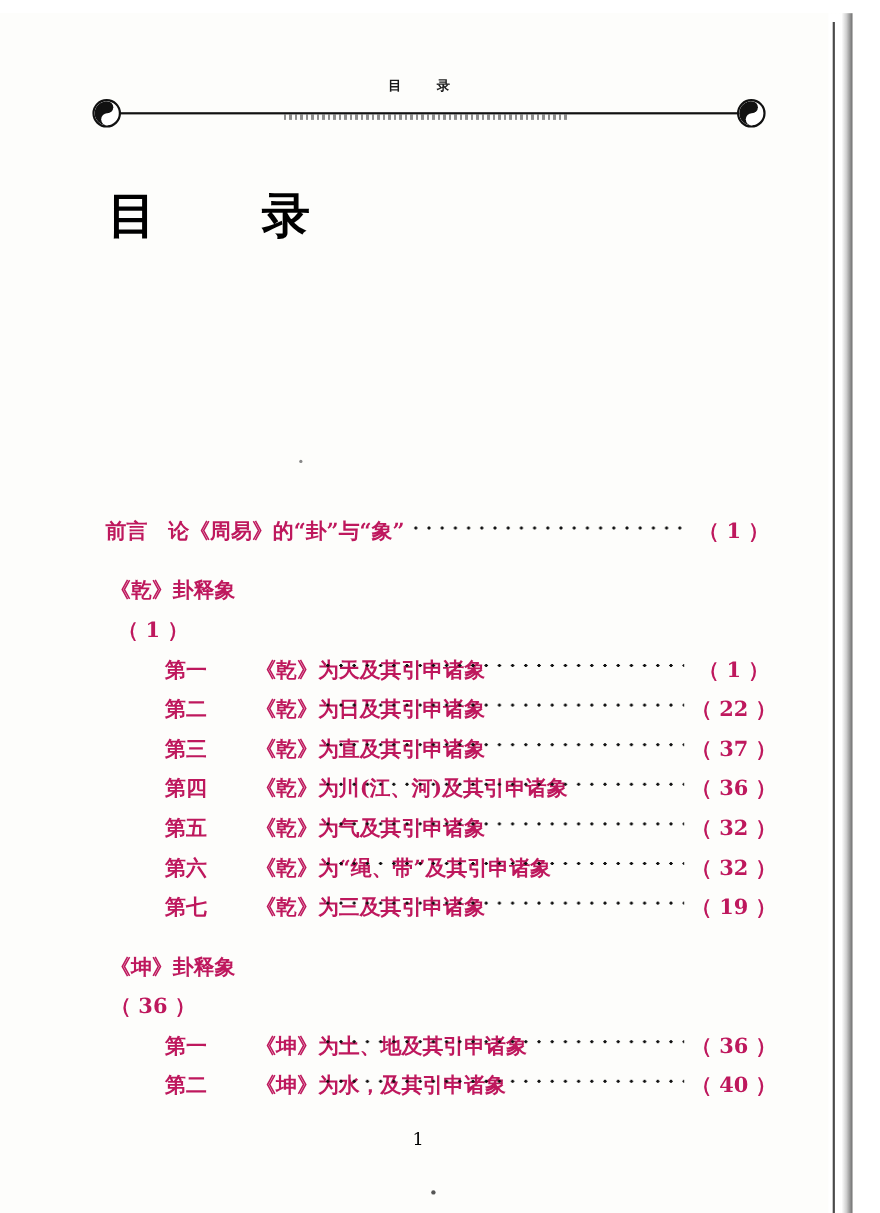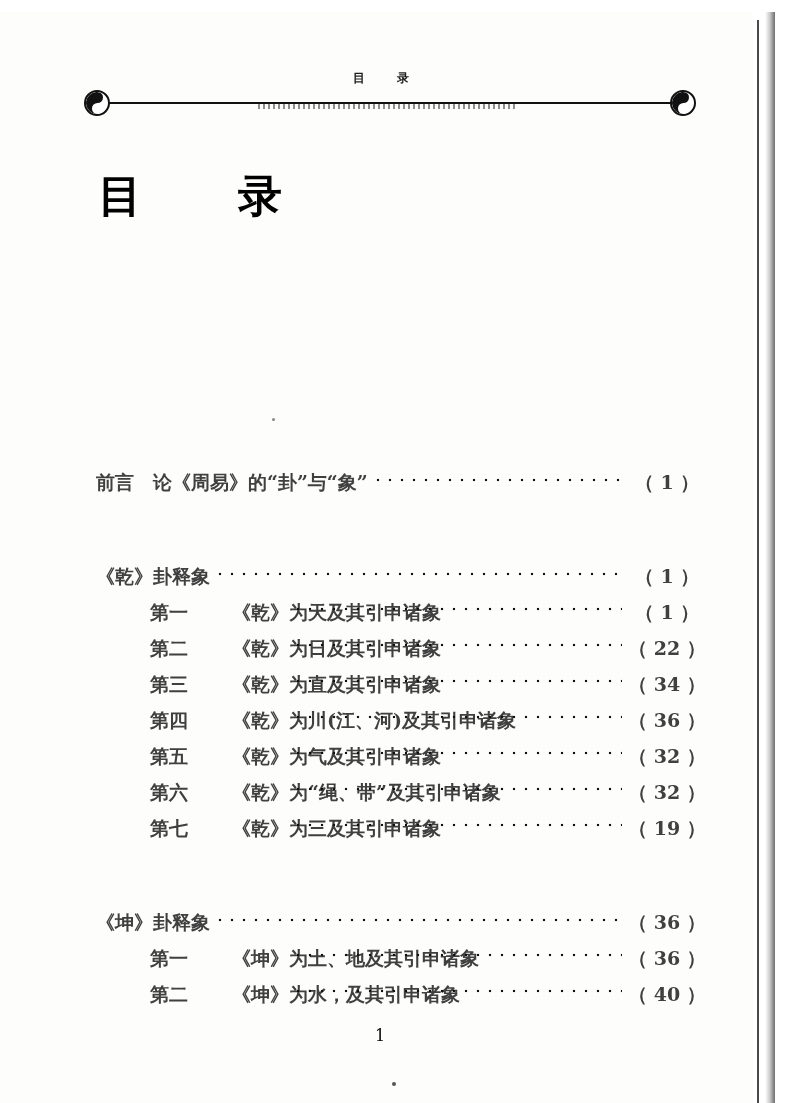--- a/index.html
+++ b/index.html
@@ -140,27 +140,27 @@
     position: absolute;
     left: 96px;
     top: 458px;
     width: 610px;
   }
   .toc-row {
     display: flex;
     align-items: baseline;
     font-size: 19px;
     font-weight: bold;
-    color: #404040;
+    color: #be185d;
     margin-bottom: 10px;
     white-space: nowrap;
   }
   .toc-row.lvl1 { padding-left: 0px; }
   .toc-row.lvl2 { padding-left: 54px; font-weight: bold; align-items: center; }
-  .toc-row.gap-big { margin-top: 68px; }
+  .toc-row.gap-big { margin-top: 28px; flex-direction: column; }
 
   .toc-label {
     flex: 0 0 auto;
   }
   .toc-num {
     flex: 0 0 auto;
     display: inline-block;
     width: 56px;
     margin-left: 40px;
     padding-left: 4px;
@@ -259,21 +259,21 @@
       <div class="toc-row lvl2">
         <span class="toc-label">第二</span>
         <span class="toc-num">《乾》为日及其引申诸象</span>
         <span class="toc-dots"></span>
         <span class="toc-page">（ 22 ）</span>
       </div>
       <div class="toc-row lvl2">
         <span class="toc-label">第三</span>
         <span class="toc-num">《乾》为直及其引申诸象</span>
         <span class="toc-dots"></span>
-        <span class="toc-page">（ 34 ）</span>
+        <span class="toc-page">（ 37 ）</span>
       </div>
       <div class="toc-row lvl2">
         <span class="toc-label">第四</span>
         <span class="toc-num">《乾》为川(江、河)及其引申诸象</span>
         <span class="toc-dots"></span>
         <span class="toc-page">（ 36 ）</span>
       </div>
       <div class="toc-row lvl2">
         <span class="toc-label">第五</span>
         <span class="toc-num">《乾》为气及其引申诸象</span>

